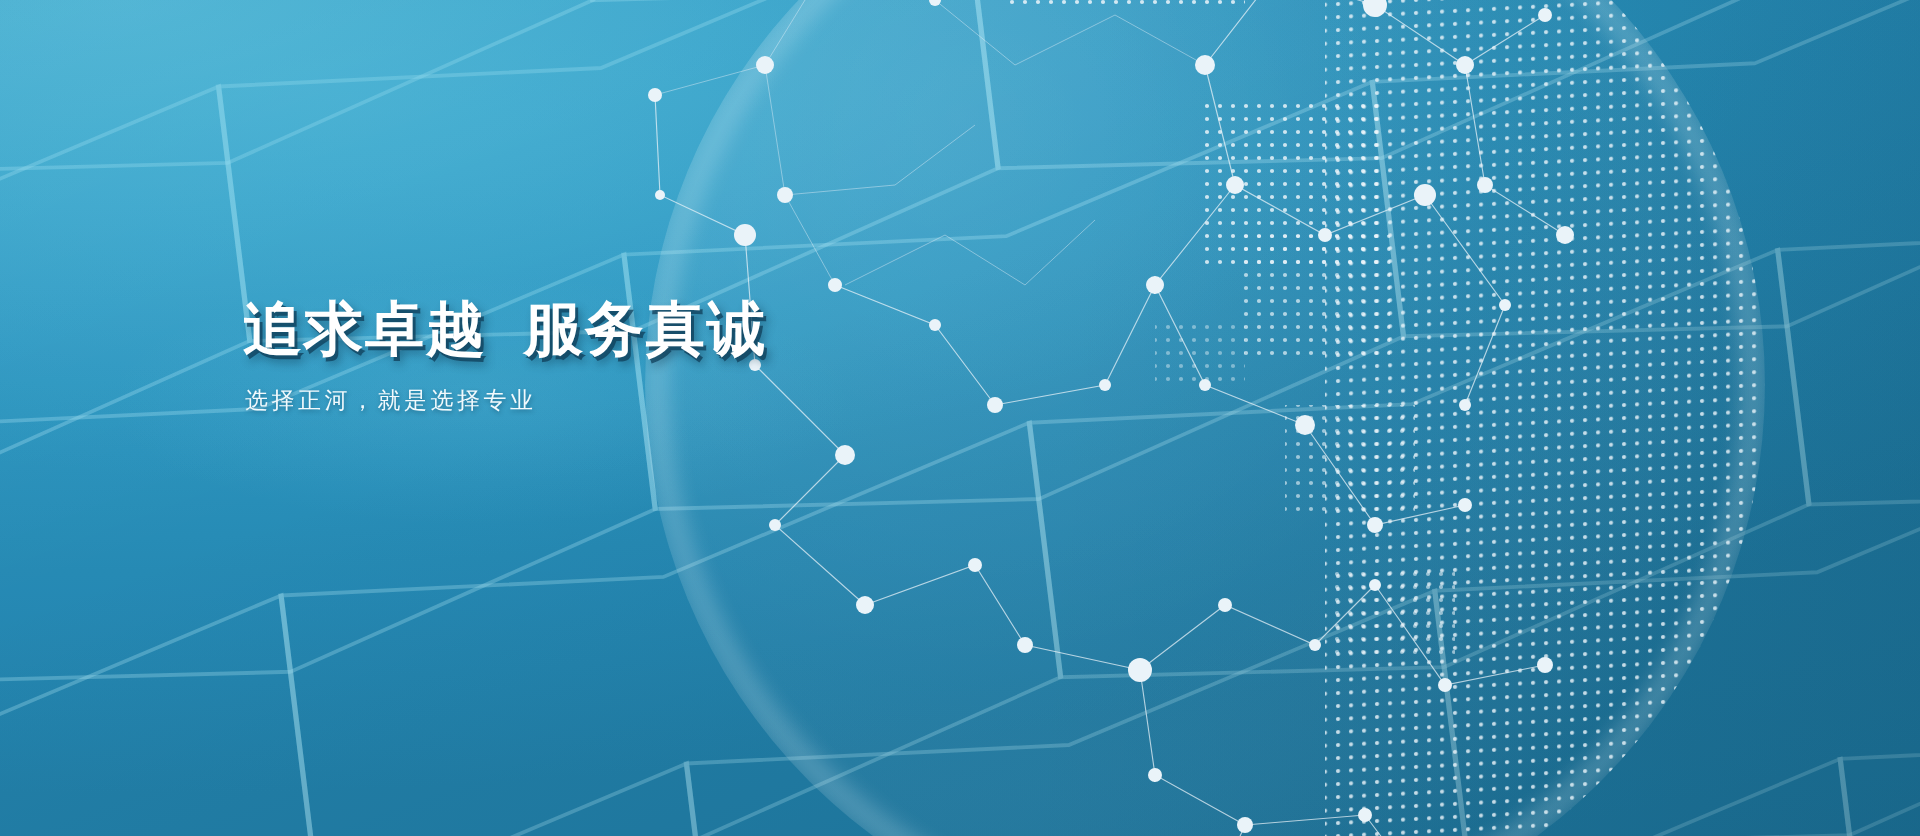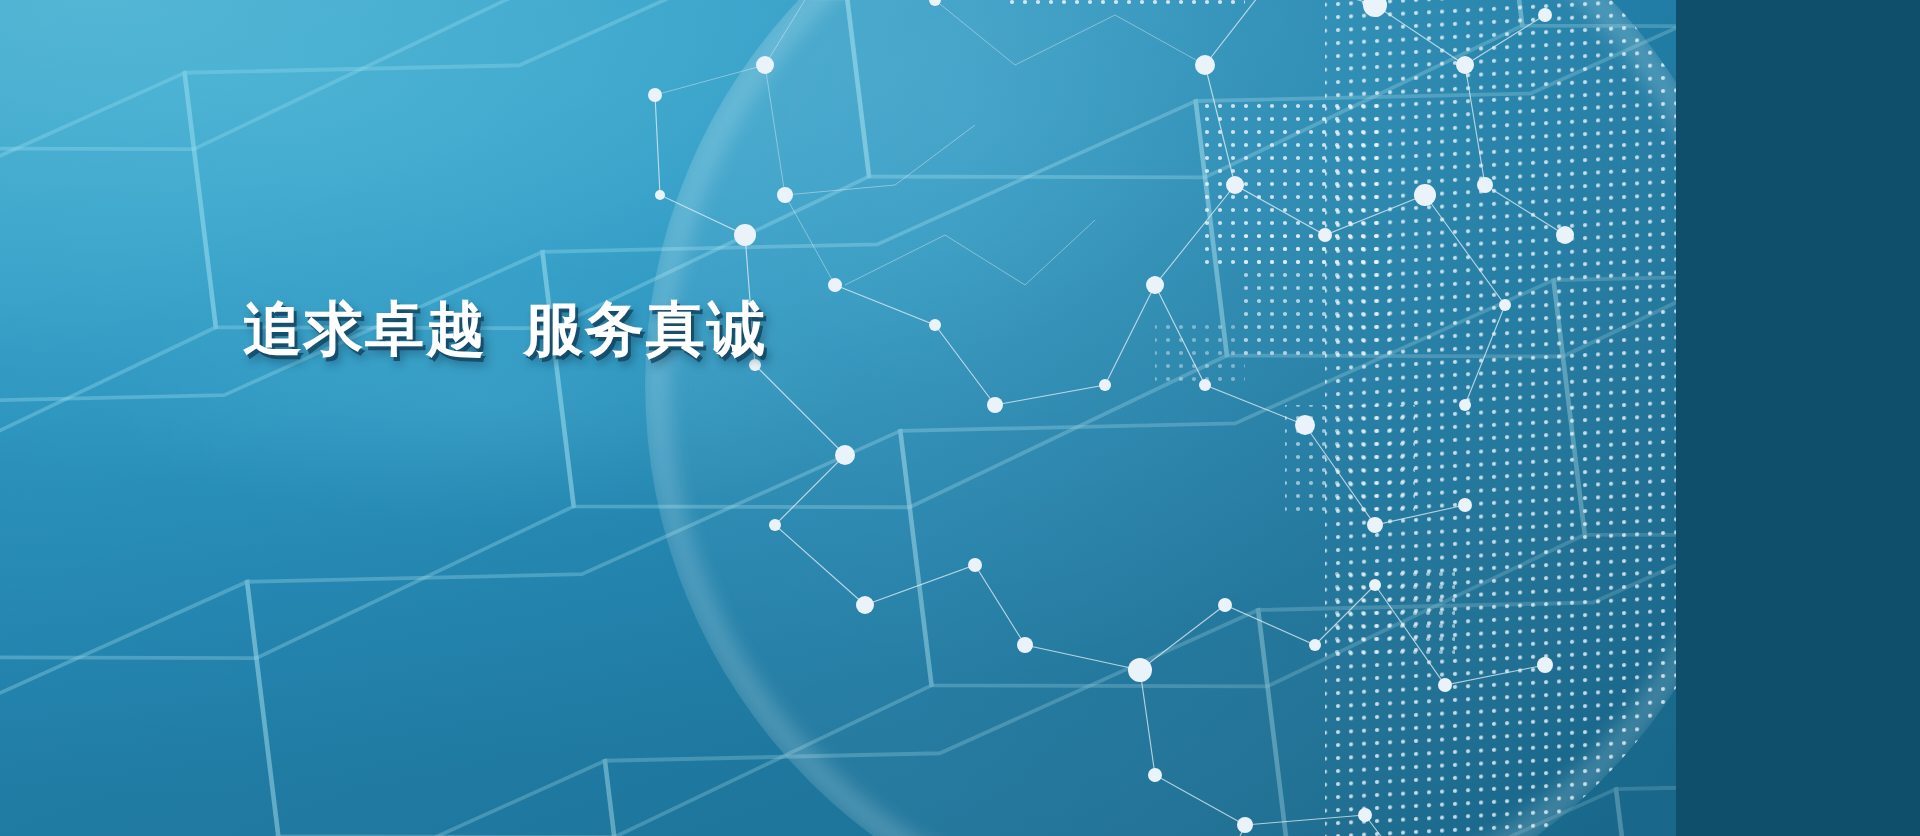--- a/index.html
+++ b/index.html
@@ -1,21 +1,21 @@
 <!DOCTYPE html>
 <html><head>
 <meta charset="utf-8">
 <title>Hero Banner</title>
 <style>
   html,body{margin:0;padding:0;background:#0f4f6b;}
   *{box-sizing:border-box;}
 
   .stage{
     position:relative;
-    width:1676px;
+    width:1920px;
     height:836px;
     overflow:hidden;
     font-family:"Liberation Sans","DejaVu Sans",sans-serif;
     background:#2292bd;
   }
 
   
   .bg-base{
     position:absolute; inset:0;
     background:
@@ -302,15 +302,16 @@
         <circle cx="90" cy="640" r="8"></circle>
         <circle cx="200" cy="620" r="6"></circle>
         <circle cx="30" cy="560" r="6"></circle>
         <circle cx="-70" cy="520" r="7"></circle>
       </g>
     </svg>
   </div>
 
   <div class="copy">
     <h1 class="headline">追求卓越  服务真诚</h1>
+    <p class="subline">选择正河，就是选择专业</p>
   </div>
 
 </div>
 
 </body></html>

